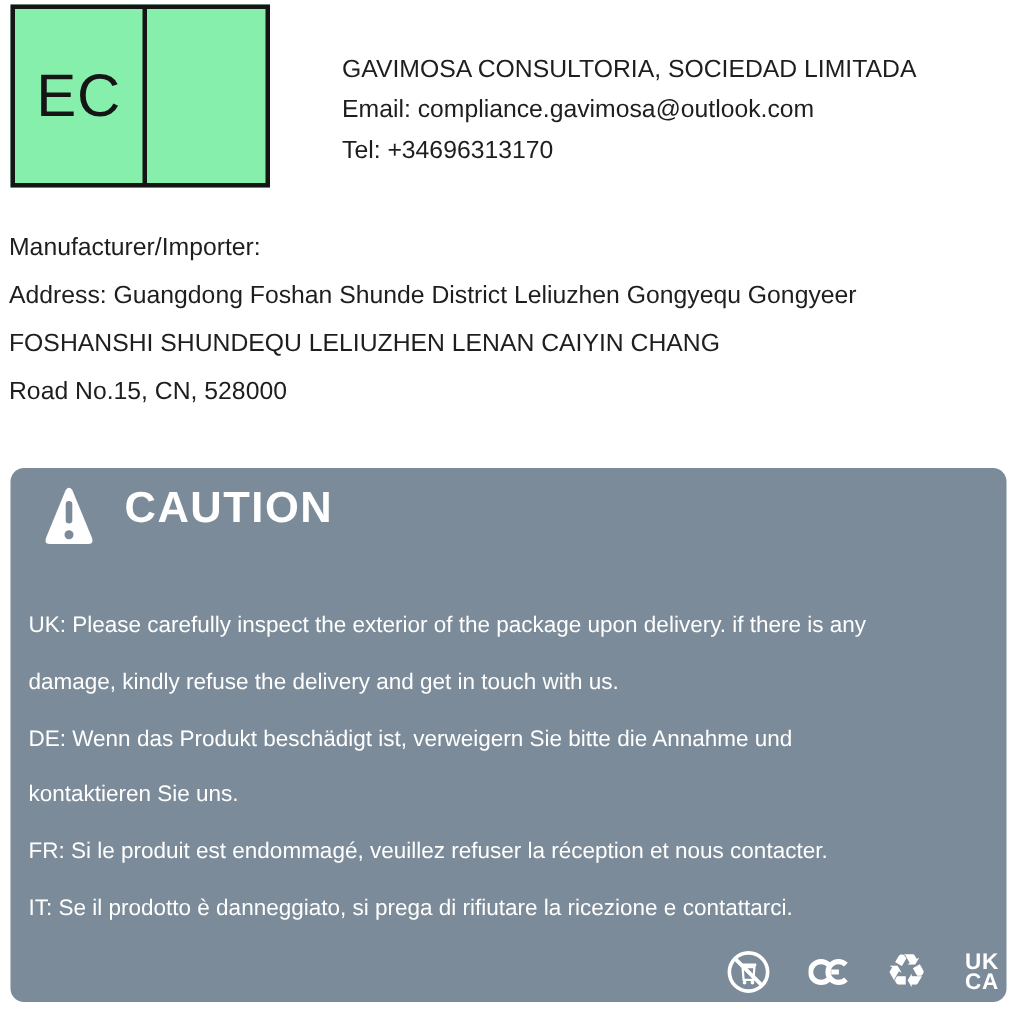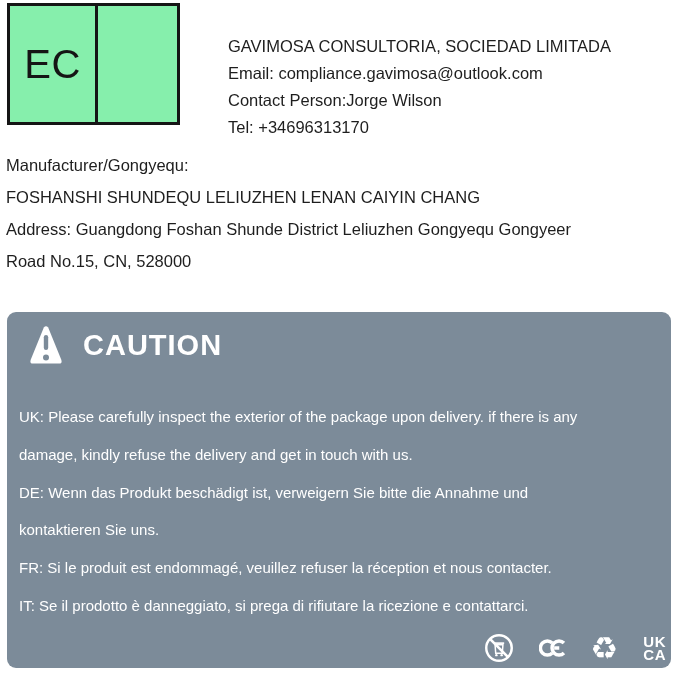--- a/index.html
+++ b/index.html
@@ -39,21 +39,21 @@
 
   
   .caution {
     position: absolute; left: 7px; top: 312px;
     width: 664px; height: 356px;
     background: var(--panel, #7c8b99);
     border-radius: 9px; color: #ffffff;
   }
   .caution-header {
     position: absolute; left: 22px; top: 11px;
-    display: flex; align-items: center; gap: 20px; height: 44px;
+    display: flex; align-items: flex-start; gap: 20px; height: 44px;
   }
   .caution-title {
     font-size: 29px; font-weight: bold; letter-spacing: 1px;
   }
   .warnings {
     position: absolute; left: 12px; top: 86px;
     font-size: 15px; font-weight: normal;
   }
   .warning-line { line-height: 37.8px; white-space: nowrap; }
 
@@ -74,28 +74,27 @@
 </head>
 <body>
 
 <div class="ecrep">
   <div class="ecrep-cell ec">EC</div>
 </div>
 
 <div class="eurep">
   <div>GAVIMOSA CONSULTORIA, SOCIEDAD LIMITADA</div>
   <div>Email: compliance.gavimosa@outlook.com</div>
-  <div>Contact Person:Jorge Wilson</div>
   <div>Tel: +34696313170</div>
 </div>
 
 <div class="mfg">
-  <div>Manufacturer/Gongyequ:</div>
+  <div>Manufacturer/Importer:</div>
+  <div>Address: Guangdong Foshan Shunde District Leliuzhen Gongyequ Gongyeer</div>
   <div>FOSHANSHI SHUNDEQU LELIUZHEN LENAN CAIYIN CHANG</div>
-  <div>Address: Guangdong Foshan Shunde District Leliuzhen Gongyequ Gongyeer</div>
   <div>Road No.15, CN, 528000</div>
 </div>
 
 <div class="caution">
   <div class="caution-header">
     <svg width="34" height="42" viewBox="0 0 34 42">
       <path d="M14.8 3.6 Q17 0.8 19.2 3.6 L32.2 35.4 Q33.8 39.6 29.8 39.6 H4.2 Q0.2 39.6 1.8 35.4 Z" fill="#ffffff"></path>
       <rect x="14.8" y="11" width="4.4" height="15" rx="2.2" style="fill:var(--panel,#7c8b99)"></rect>
       <circle cx="17" cy="33.5" r="3" style="fill:var(--panel,#7c8b99)"></circle>
     </svg>

